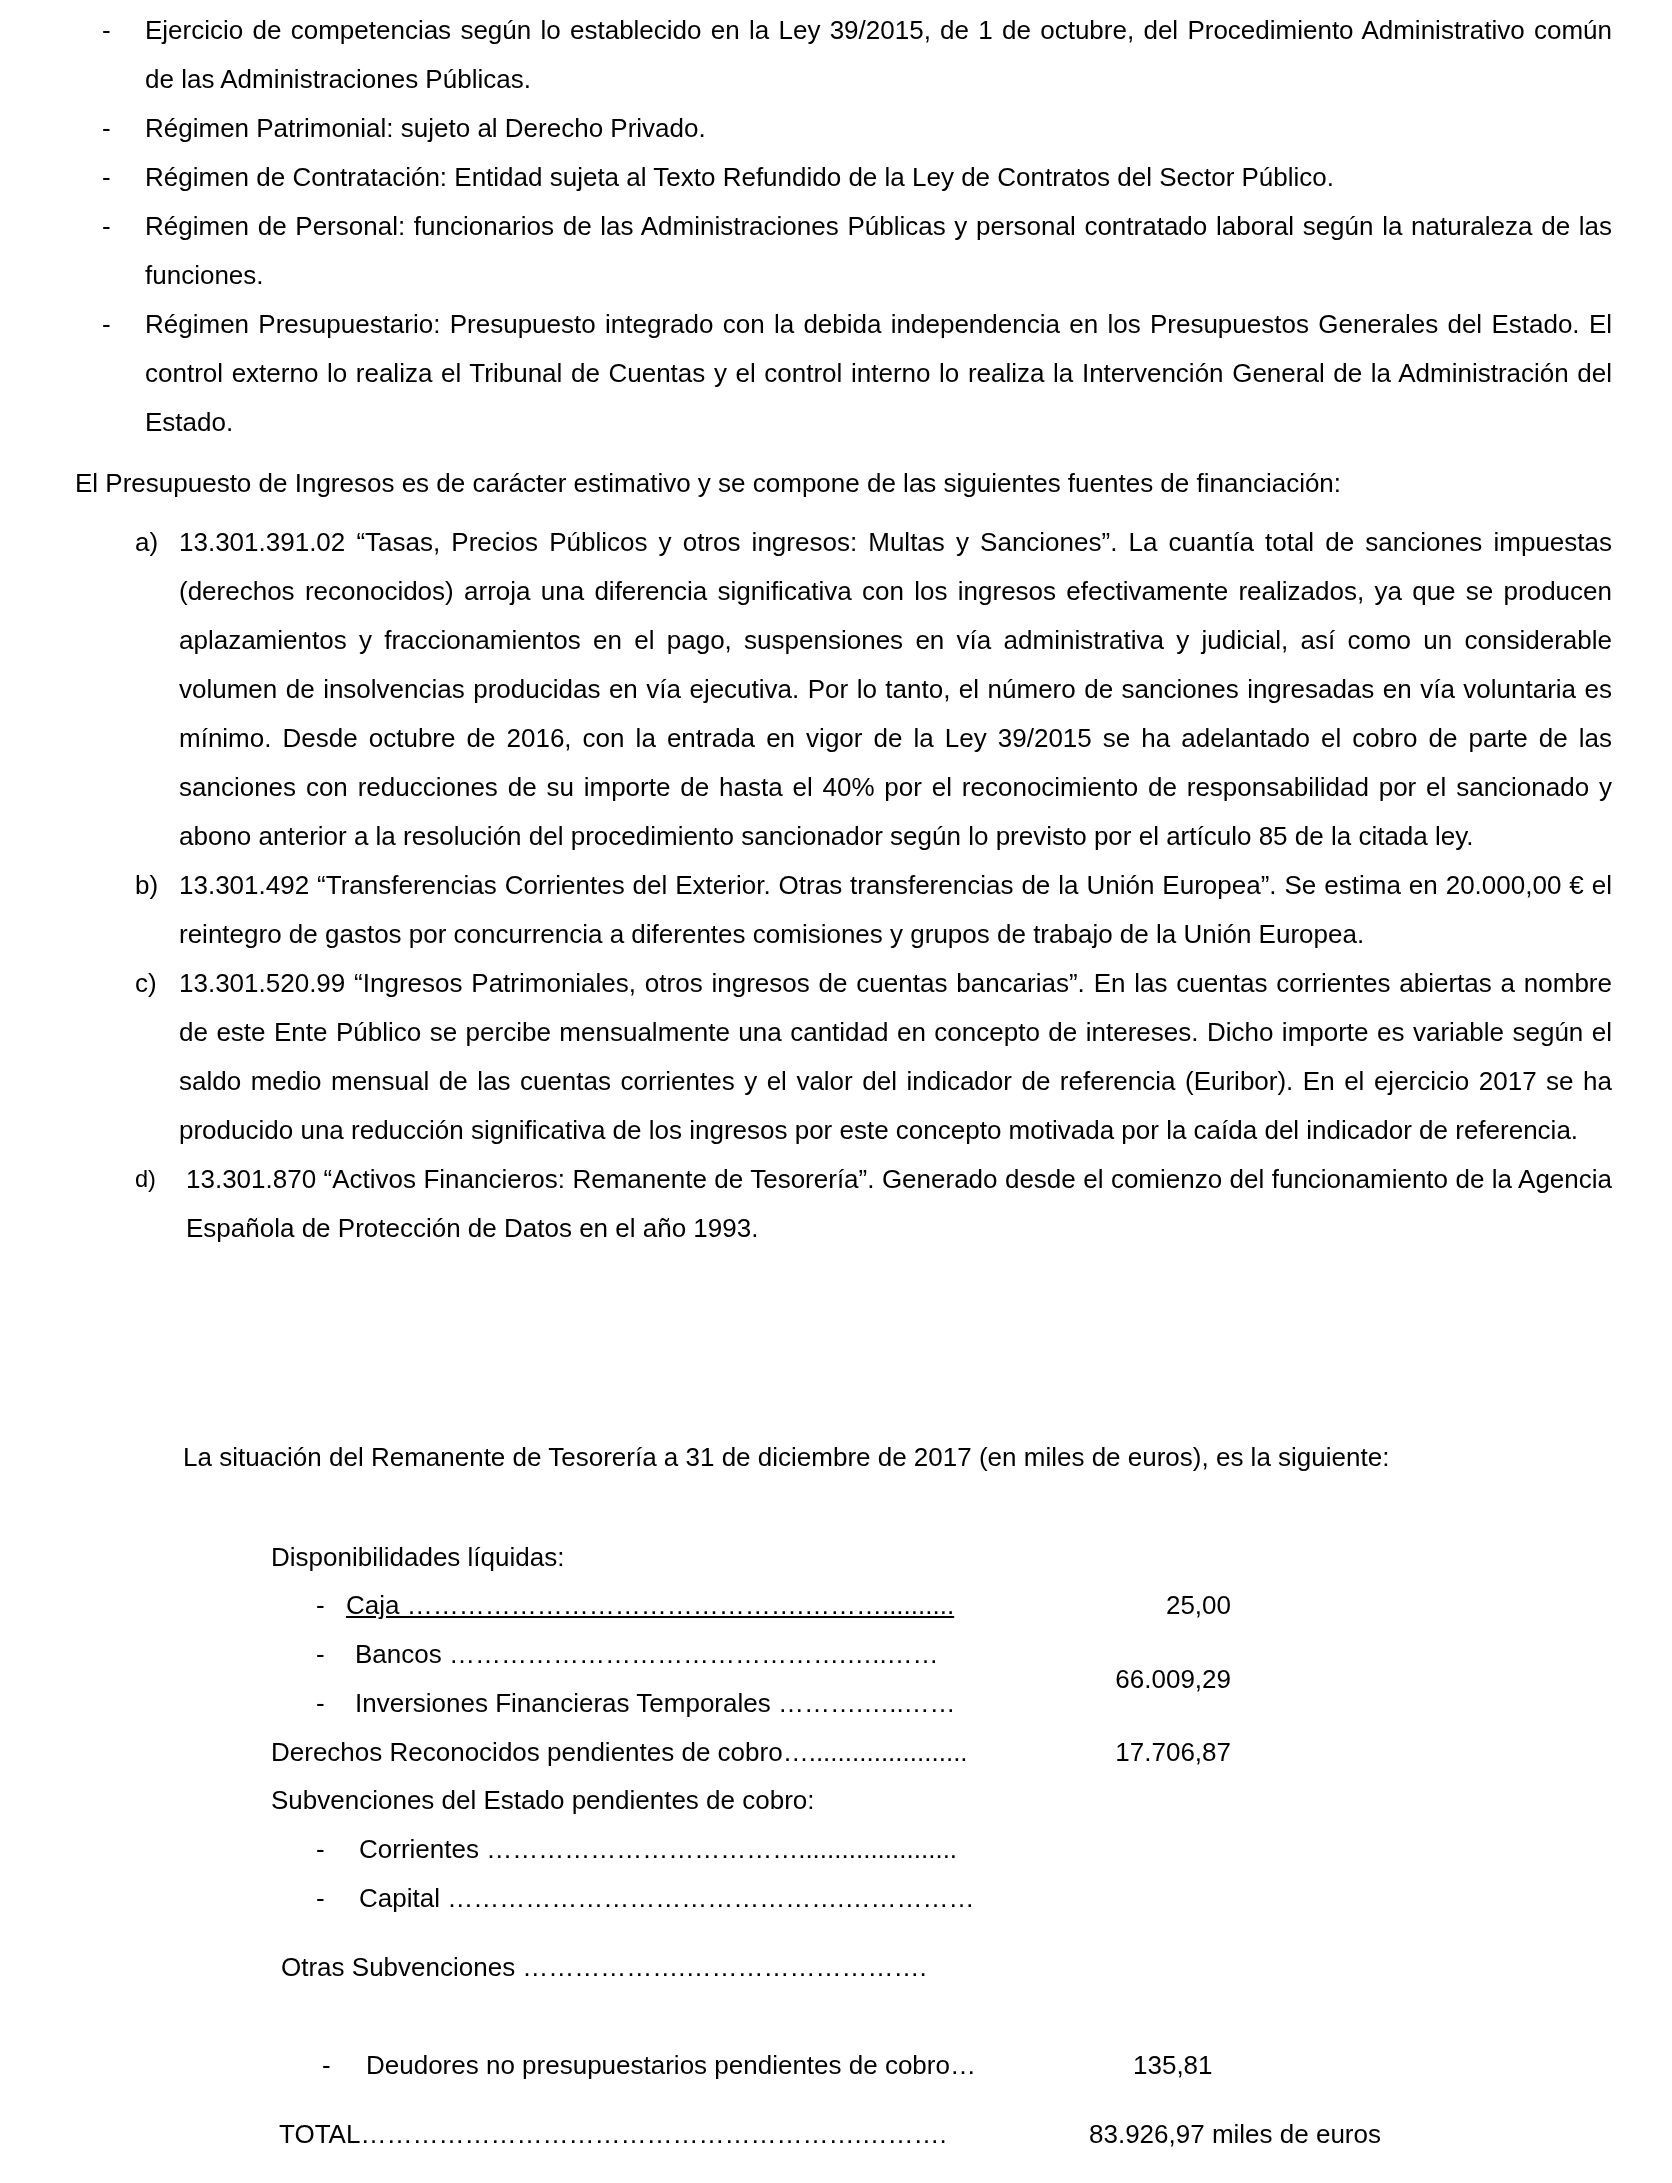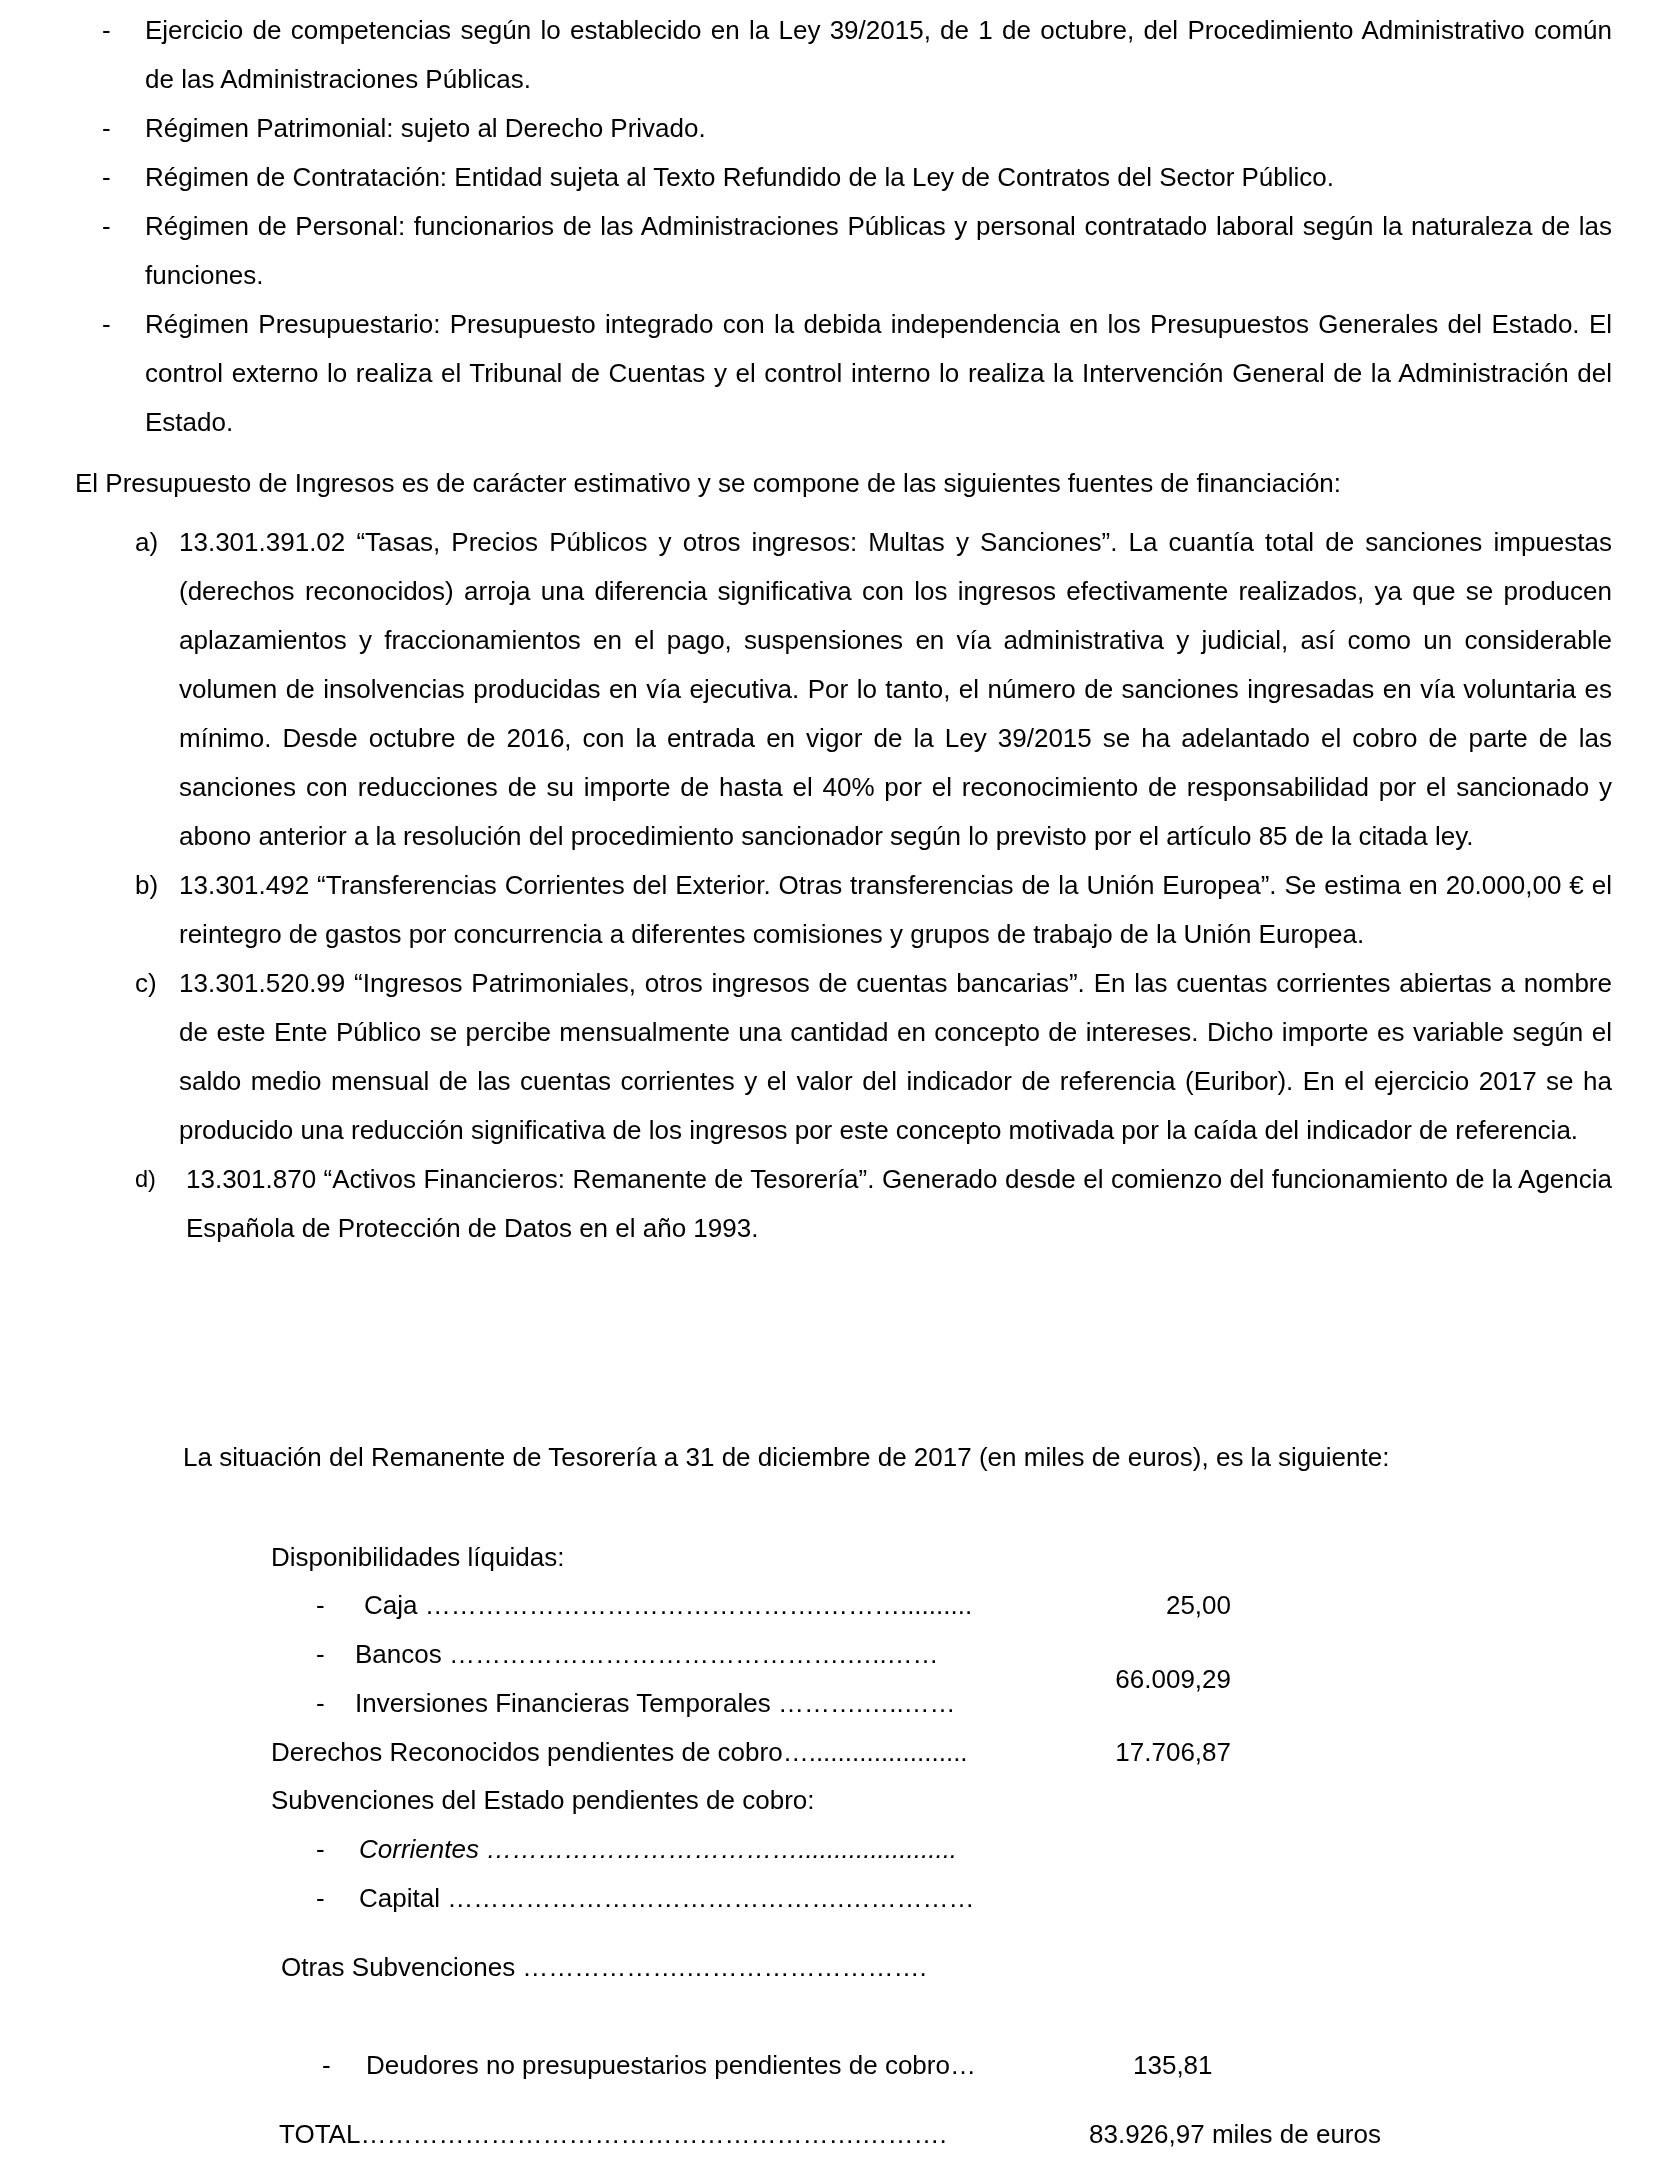--- a/index.html
+++ b/index.html
@@ -74,37 +74,37 @@
       <span>13.301.870 “Activos Financieros: Remanente de Tesorería”. Generado desde el comienzo del funcionamiento de la Agencia Española de Protección de Datos en el año 1993.</span>
     </div>
   </div>
 
   <p class="remanente-intro" style="margin:0">La situación del Remanente de Tesorería a 31 de diciembre de 2017 (en miles de euros), es la siguiente:</p>
 
   <div class="table">
     <div class="row" style="left:271px; top:1542px;">Disponibilidades líquidas:</div>
 
     <div class="row" style="left:316px; top:1590px;">-</div>
-    <div class="row" style="left:364px; top:1590px;">Caja ……………………………………….………..........</div>
+    <div class="row" style="left:346px; top:1590px;text-decoration:underline;">Caja ……………………………………….………..........</div>
     <div class="val" style="left:995px; top:1590px;">25,00</div>
 
     <div class="row" style="left:316px; top:1639px;">-</div>
     <div class="row" style="left:355px; top:1639px;">Bancos ……………………………………….…..……</div>
     <div class="val" style="left:995px; top:1639px;margin-top:25px;">66.009,29</div>
 
     <div class="row" style="left:316px; top:1688px;">-</div>
     <div class="row" style="left:271px; top:1737px;">Derechos Reconocidos pendientes de cobro…......................</div>
 
     <div class="row" style="left:355px; top:1688px;">Inversiones Financieras Temporales ……….…..……</div>
     <div class="val" style="left:995px; top:1737px;">17.706,87</div>
 
     <div class="row" style="left:271px; top:1785px;">Subvenciones del Estado pendientes de cobro:</div>
 
     <div class="row" style="left:316px; top:1834px;">-</div>
-    <div class="row" style="left:359px; top:1834px;font-style:italic;">Corrientes ………………………………......................</div>
+    <div class="row" style="left:359px; top:1834px;">Corrientes ………………………………......................</div>
 
     <div class="row" style="left:316px; top:1883px;">-</div>
     <div class="row" style="left:359px; top:1883px;">Capital ……………………………………….……………</div>
 
     <div class="row" style="left:281px; top:1952px;">Otras Subvenciones ……………….……………………….</div>
 
     <div class="row" style="left:322px; top:2050px;">-</div>
     <div class="row" style="left:366px; top:2050px;">Deudores no presupuestarios pendientes de cobro…</div>
     <div class="row" style="left:1133px; top:2050px;">135,81</div>
 

